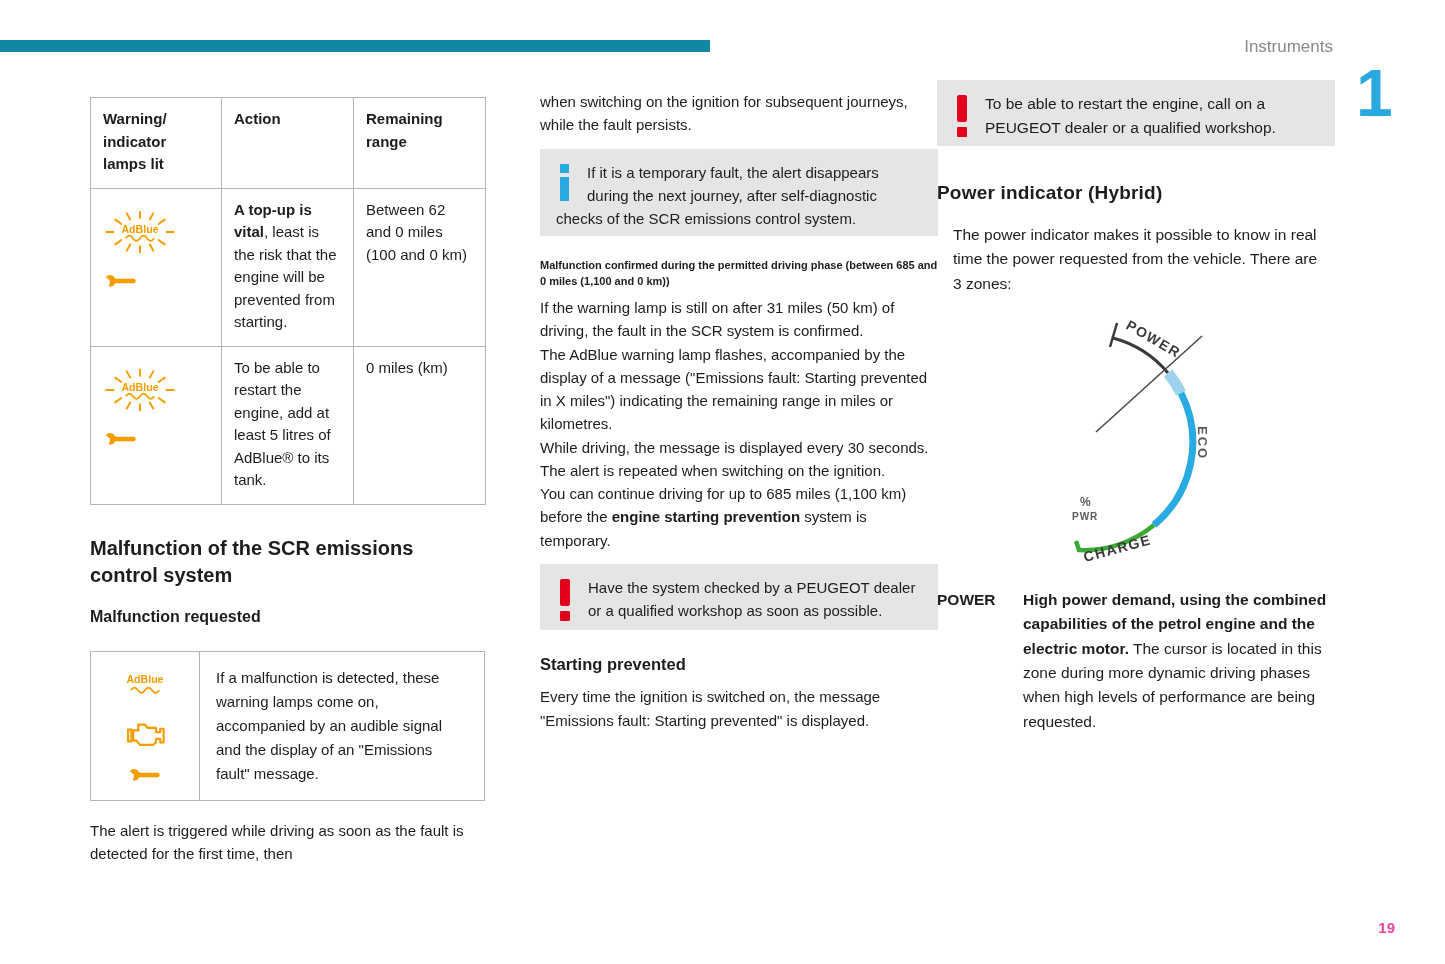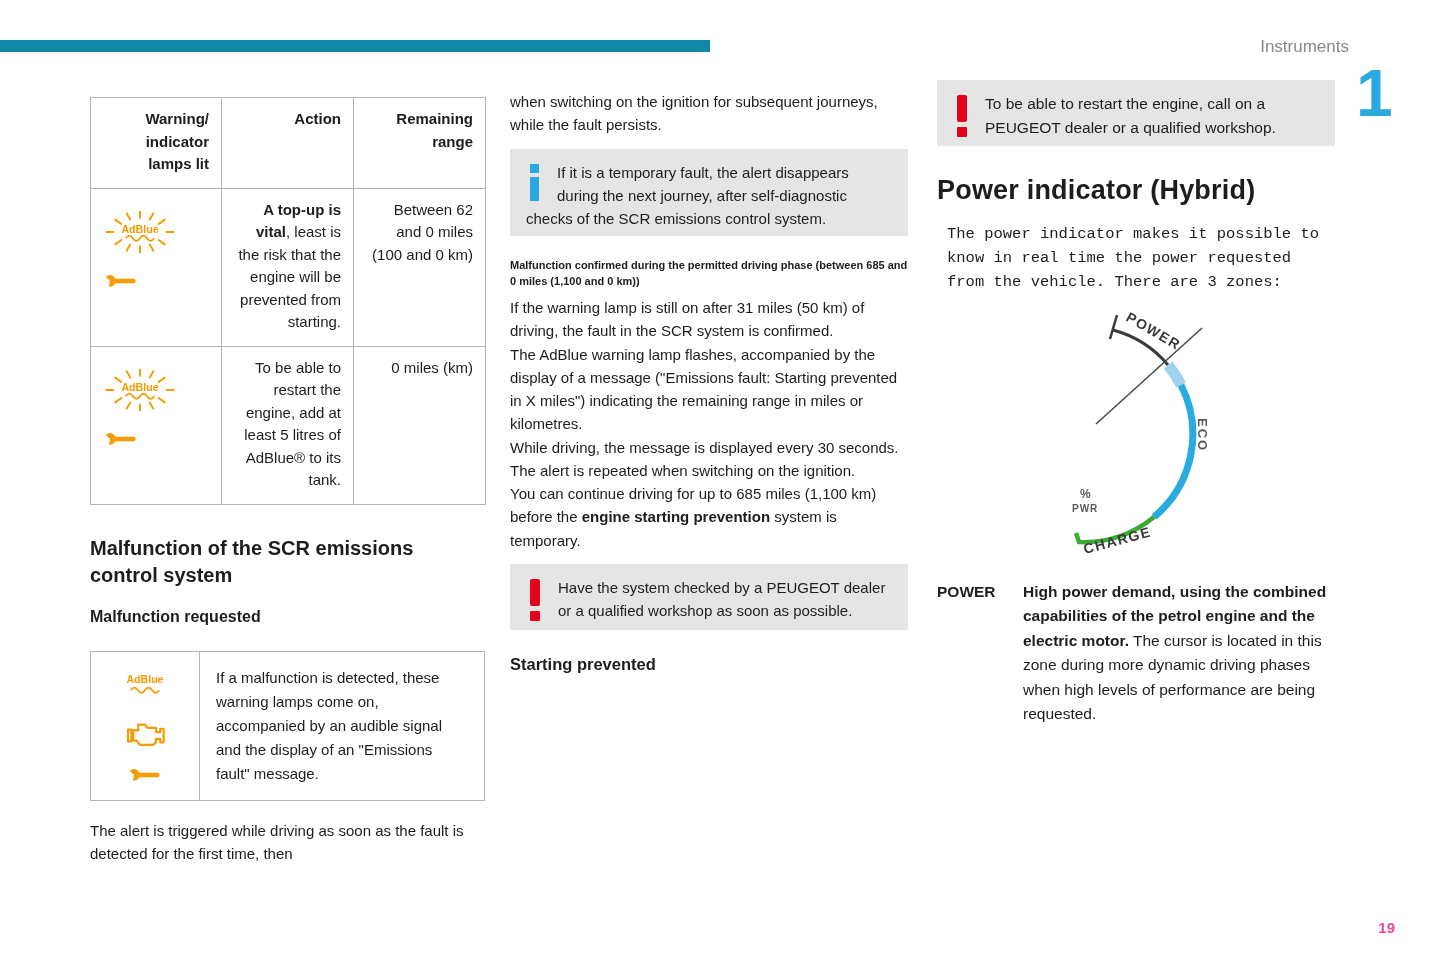--- a/index.html
+++ b/index.html
@@ -1,59 +1,59 @@
 <!DOCTYPE html>
 <html><head>
 <meta charset="utf-8">
 <style>
   html,body{margin:0;padding:0;background:#fff;}
   .page{position:relative;width:1445px;height:964px;background:#ffffff;overflow:hidden;
         font-family:"Liberation Sans", sans-serif;color:#1d1d1b;}
   .teal-bar{position:absolute;left:0;top:40px;width:710px;height:12px;background:#1187a5;}
-  .instruments{position:absolute;top:37px;right:96px;font-size:17px;color:#8a8a8a;}
+  .instruments{position:absolute;top:37px;right:112px;font-size:17px;color:#8a8a8a;}
   .chapter-num{position:absolute;top:60px;left:1356px;font-size:66px;font-weight:bold;
                color:#2aa9e0;line-height:1;}
   .page-num{position:absolute;right:50px;bottom:28px;font-size:15px;font-weight:bold;color:#ec4899;}
 
   
   .col-left{position:absolute;left:90px;top:97px;width:395px;font-size:15px;line-height:1.5;}
   table.warn-table{width:100%;border-collapse:collapse;table-layout:fixed;}
   .warn-table th,.warn-table td{border:1px solid #b4b4b4;padding:10px 12px 12px;vertical-align:top;
-      text-align:right;font-size:15px;line-height:1.5;font-weight:normal;}
+      text-align:left;font-size:15px;line-height:1.5;font-weight:normal;}
   .warn-table th{font-weight:bold;}
   .icon-cell{padding:18px 10px !important;}
   .icon-stack{display:flex;flex-direction:column;gap:16px;align-items:flex-start;}
   .b{font-weight:bold;}
   .left-heading{font-size:20px;font-weight:bold;line-height:1.35;margin:30px 0 0;}
   .left-sub{font-size:16px;font-weight:bold;margin:16px 0 0;}
   .detect-box{display:flex;border:1px solid #b4b4b4;margin-top:22px;}
   .detect-icons{width:108px;border-right:1px solid #b4b4b4;display:flex;flex-direction:column;
       align-items:center;justify-content:center;gap:18px;padding:16px 0;}
   .detect-text{flex:1;padding:14px 14px 14px 16px;line-height:1.6;}
   .left-closing{margin-top:18px;line-height:1.55;}
 
   
-  .col-mid{position:absolute;left:510px;top:90px;width:398px;font-size:15px;line-height:1.55;}
+  .col-mid{position:absolute;left:540px;top:90px;width:398px;font-size:15px;line-height:1.55;}
   .col-mid p{margin:0;}
   .graybox{background:#e5e5e5;padding:12px 16px 6px;margin:12px 0 0;overflow:hidden;}
   .graybox .fl{float:left;margin:3px 18px 3px 4px;}
   .mid-h{font-size:11px;font-weight:bold;line-height:1.45;margin:22px 0 6px;}
   .mid-h2{font-size:16.5px;font-weight:bold;margin:22px 0 8px;}
 
   
   .info-icon span{display:block;}
   .i-dot{width:9px;height:9px;background:#2aa9e0;margin-bottom:4px;}
   .i-bar{width:9px;height:24px;background:#2aa9e0;}
   .warn-icon span{display:block;}
   .w-bar{width:10px;height:27px;background:#e2001a;border-radius:2px;}
   .w-dot{width:10px;height:10px;background:#e2001a;border-radius:1px;margin-top:5px;}
 
   
   .col-right{position:absolute;left:937px;top:80px;width:398px;font-size:15.5px;line-height:1.55;}
-  .power-h{font-size:27px;font-weight:bold;margin:24px 0 10px;letter-spacing:.2px;}
+  .power-h{font-size:19px;font-weight:bold;margin:32px 0 10px;letter-spacing:.2px;}
   .gauge-wrap{margin:6px 0 0 98px;}
   .power-def{display:flex;margin-top:14px;}
   .term{font-weight:bold;width:68px;flex:none;margin-right:18px;}
   .def{flex:1;line-height:1.58;}
 </style>
 </head>
 <body>
 
 <div class="page">
 
@@ -186,34 +186,35 @@
 
     <div class="graybox">
       <span class="fl warn-icon">
           <span class="w-bar"></span>
           <span class="w-dot"></span>
         </span>
       <span>Have the system checked by a PEUGEOT dealer or a qualified workshop as soon as possible.</span>
     </div>
 
     <h3 class="mid-h2">Starting prevented</h3>
+    <p>Every time the ignition is switched on, the message "Emissions fault: Starting prevented" is displayed.</p>
   </div>
 
   <div class="col-right">
 
     <div class="graybox" style="margin-top:0;">
       <span class="fl warn-icon">
           <span class="w-bar"></span>
           <span class="w-dot"></span>
         </span>
       <span>To be able to restart the engine, call on a PEUGEOT dealer or a qualified workshop.</span>
     </div>
 
     <h1 class="power-h">Power indicator (Hybrid)</h1>
-    <p style="margin:10px;font-family:Liberation Mono, monospace;">The power indicator makes it possible to know in real time the power requested from the vehicle. There are 3 zones:</p>
+    <p style="margin:16px;">The power indicator makes it possible to know in real time the power requested from the vehicle. There are 3 zones:</p>
 
     <div class="gauge-wrap">
       <svg viewBox="0 0 230 255" width="230" height="255">
 
         <line x1="75" y1="35" x2="82" y2="11" stroke="#3a3a39" stroke-width="2.5"></line>
 
         <path d="M78 26 A108 108 0 0 1 133 61" fill="none" stroke="#3a3a39" stroke-width="3"></path>
 
         <path d="M133 61 A108 108 0 0 1 146 81" fill="none" stroke="#9ed2ee" stroke-width="11"></path>
 

